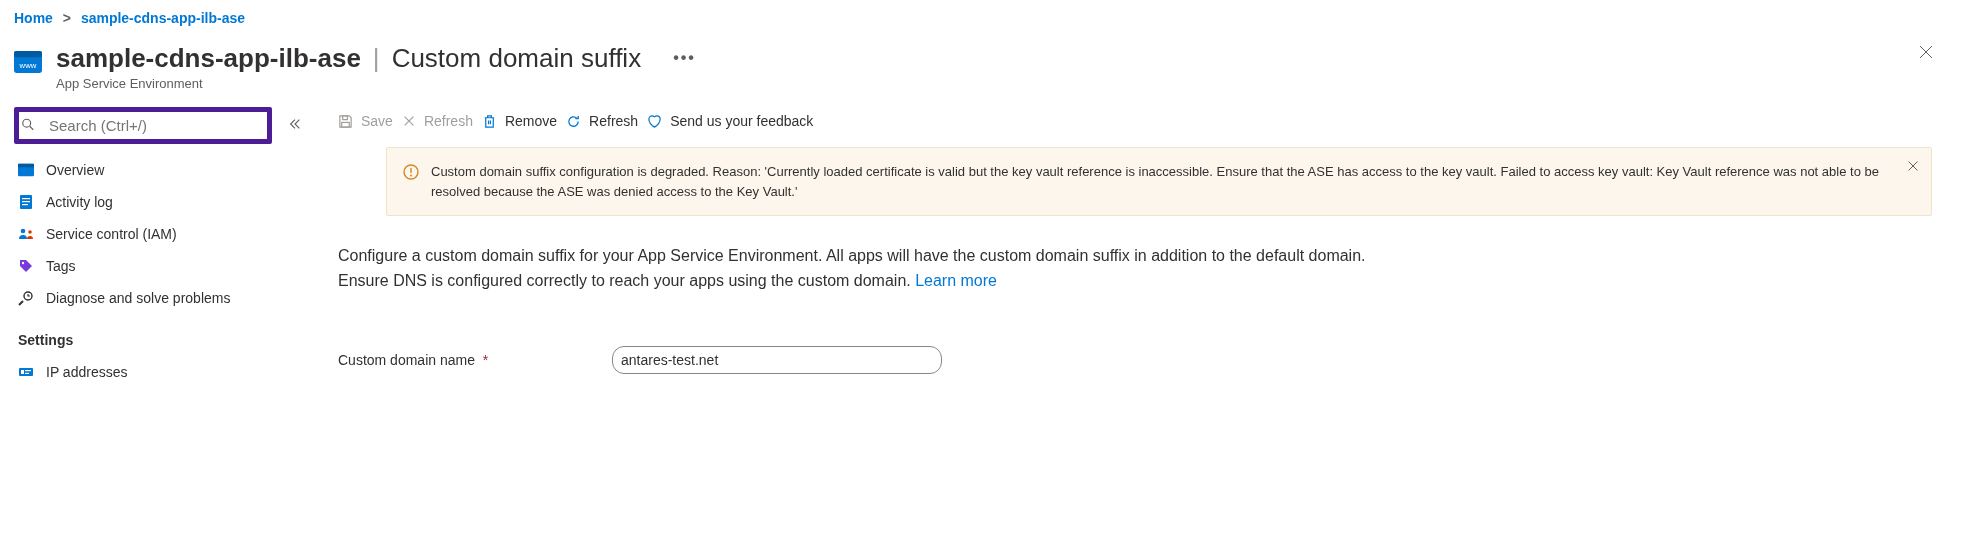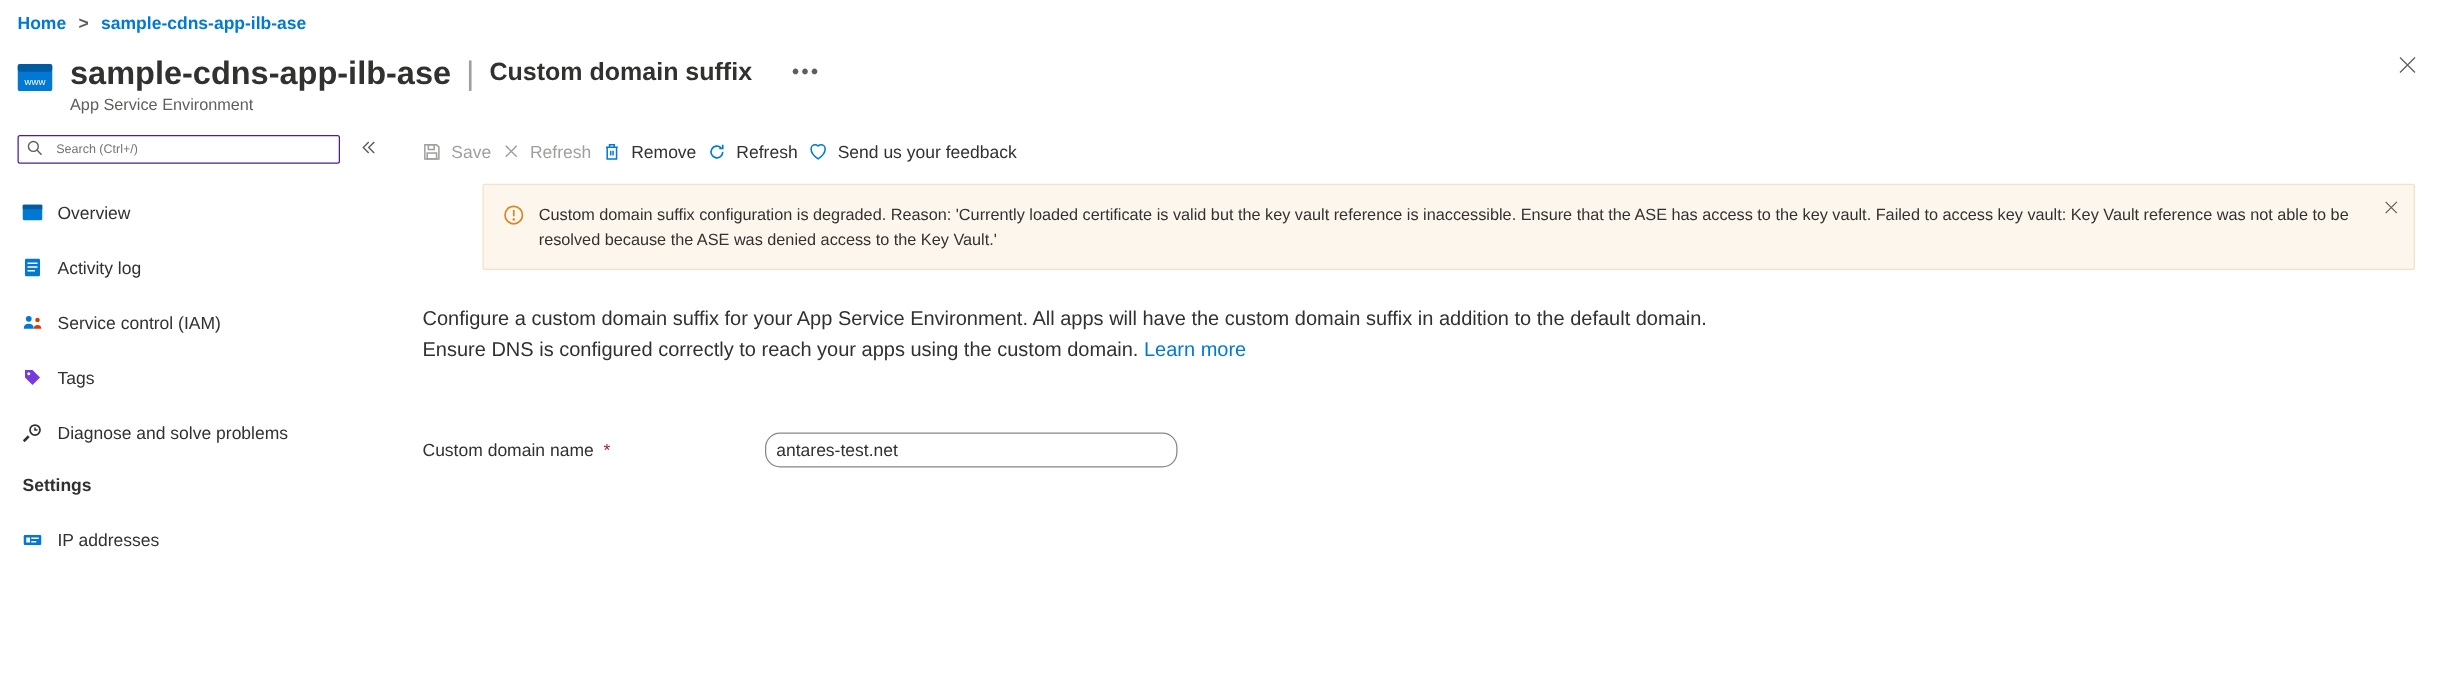--- a/index.html
+++ b/index.html
@@ -40,22 +40,22 @@
       color: #323130;
       display: inline-flex;
       align-items: center;
       gap: 12px;
     }
     .header-titles .title-sep {
       font-weight: 400;
       color: #a19f9d;
     }
     .header-titles .subpage {
-      font-weight: 700;
-      font-size: 20px;
+      font-weight: 400;
+      font-size: 26px;
       color: #323130;
     }
     .header-titles .more-ellipsis {
       font-size: 16px;
       letter-spacing: 2px;
       color: #605e5c;
       margin-left: 20px;
     }
     .header-subtext {
       font-size: 13px;
@@ -86,23 +86,23 @@
       gap: 12px;
       padding: 0 4px 10px 4px;
     }
     .search-wrap {
       position: relative;
       flex: 1;
     }
     .search-input {
       width: 100%;
       padding: 5px 8px 5px 30px;
-      border: 1px solid #4c1d95;
+      border: 5px solid #4c1d95;
       border-radius: 2px;
-      font-size: 10px;
+      font-size: 15px;
       color: #323130;
       outline: none;
     }
     .search-icon-pos {
       position: absolute;
       left: 7px; top: 50%; transform: translateY(-50%);
       color: #605e5c;
     }
     .collapse-chevron {
       color: #605e5c;
@@ -112,21 +112,20 @@
 
     .sidebar-menu { list-style: none; }
     .sidebar-menu li {
       display: flex;
       align-items: center;
       gap: 12px;
       padding: 8px 10px 8px 8px;
       font-size: 14px;
       color: #323130;
       cursor: pointer;
-      margin-top: 12px;
     }
     .sidebar-menu li .mi { width: 16px; height: 16px; display:flex; align-items:center; justify-content:center; }
 
     .sidebar-section {
       font-weight: 600;
       font-size: 14px;
       color: #323130;
       padding: 18px 8px 8px;
     }
 

